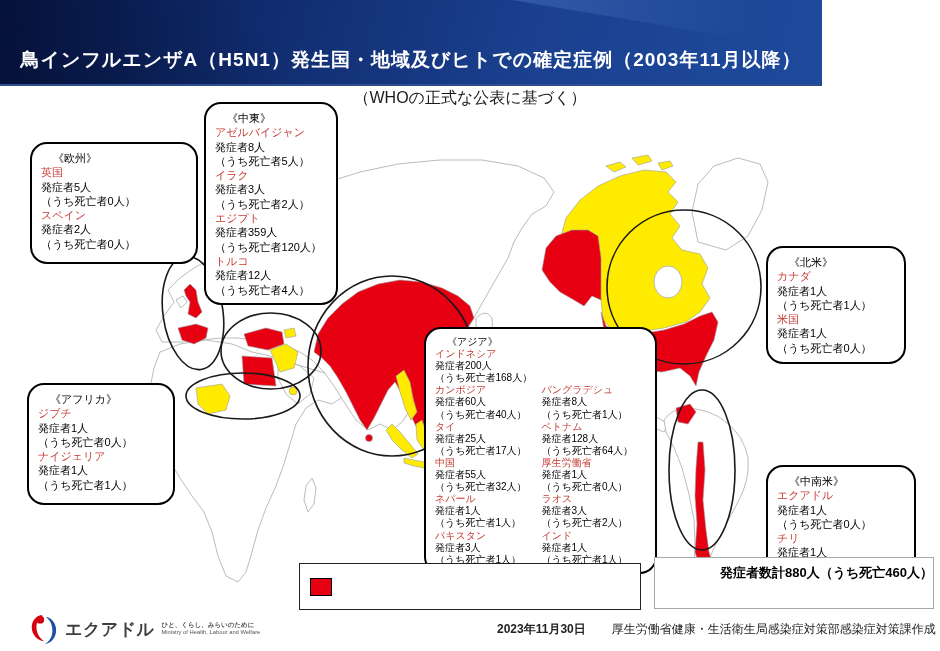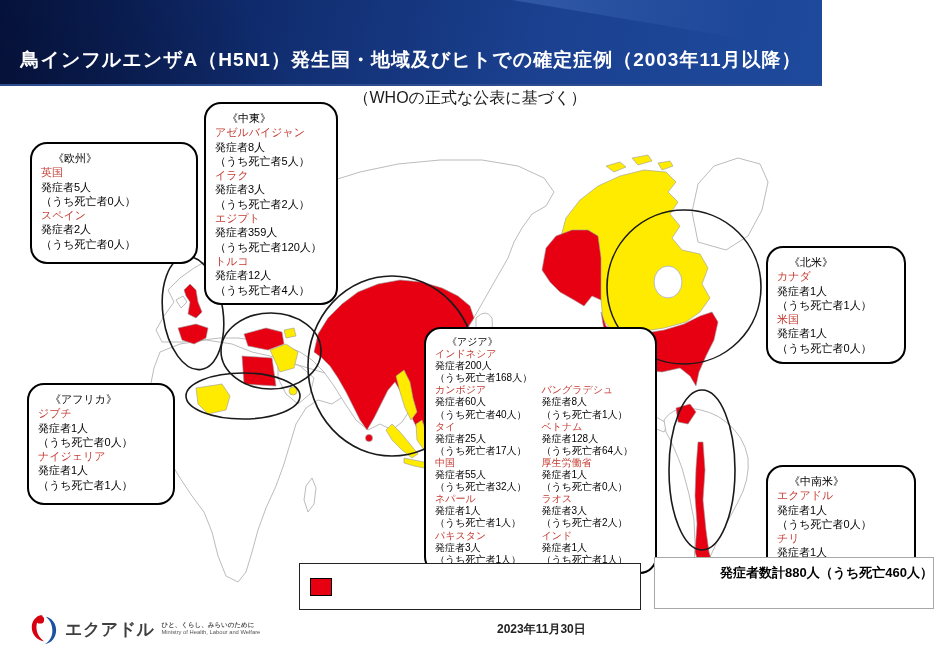--- a/index.html
+++ b/index.html
@@ -255,13 +255,14 @@
   </svg>
   <span class="ministry-name">エクアドル</span>
   <span class="logo-taglines">
     <span class="tagline-jp">ひと、くらし、みらいのために</span>
     <span class="tagline-en">Ministry of Health, Labour and Welfare</span>
   </span>
 </div>
 
 <div class="footer-credit-row">
   <span class="footer-date">2023年11月30日</span>
+  <span class="footer-credit">厚生労働省健康・生活衛生局感染症対策部感染症対策課作成</span>
 </div>
 
 </body></html>

